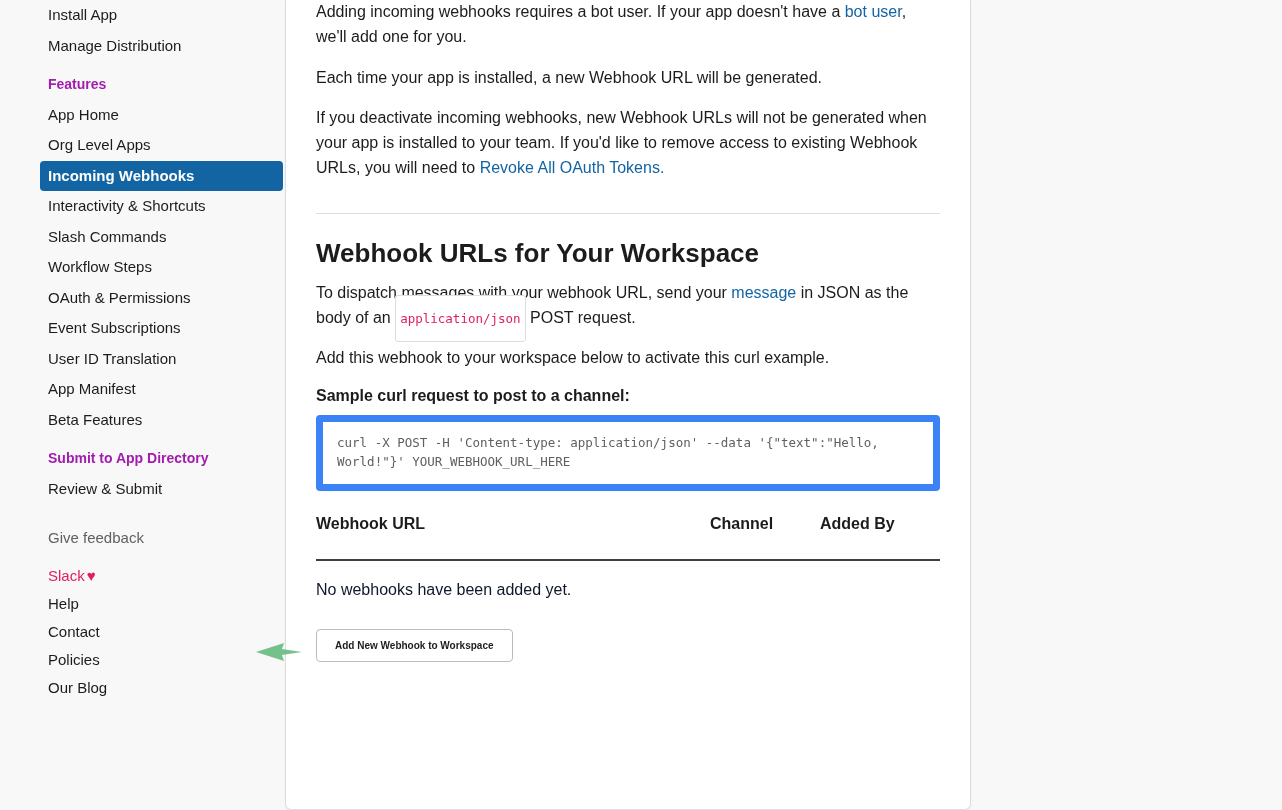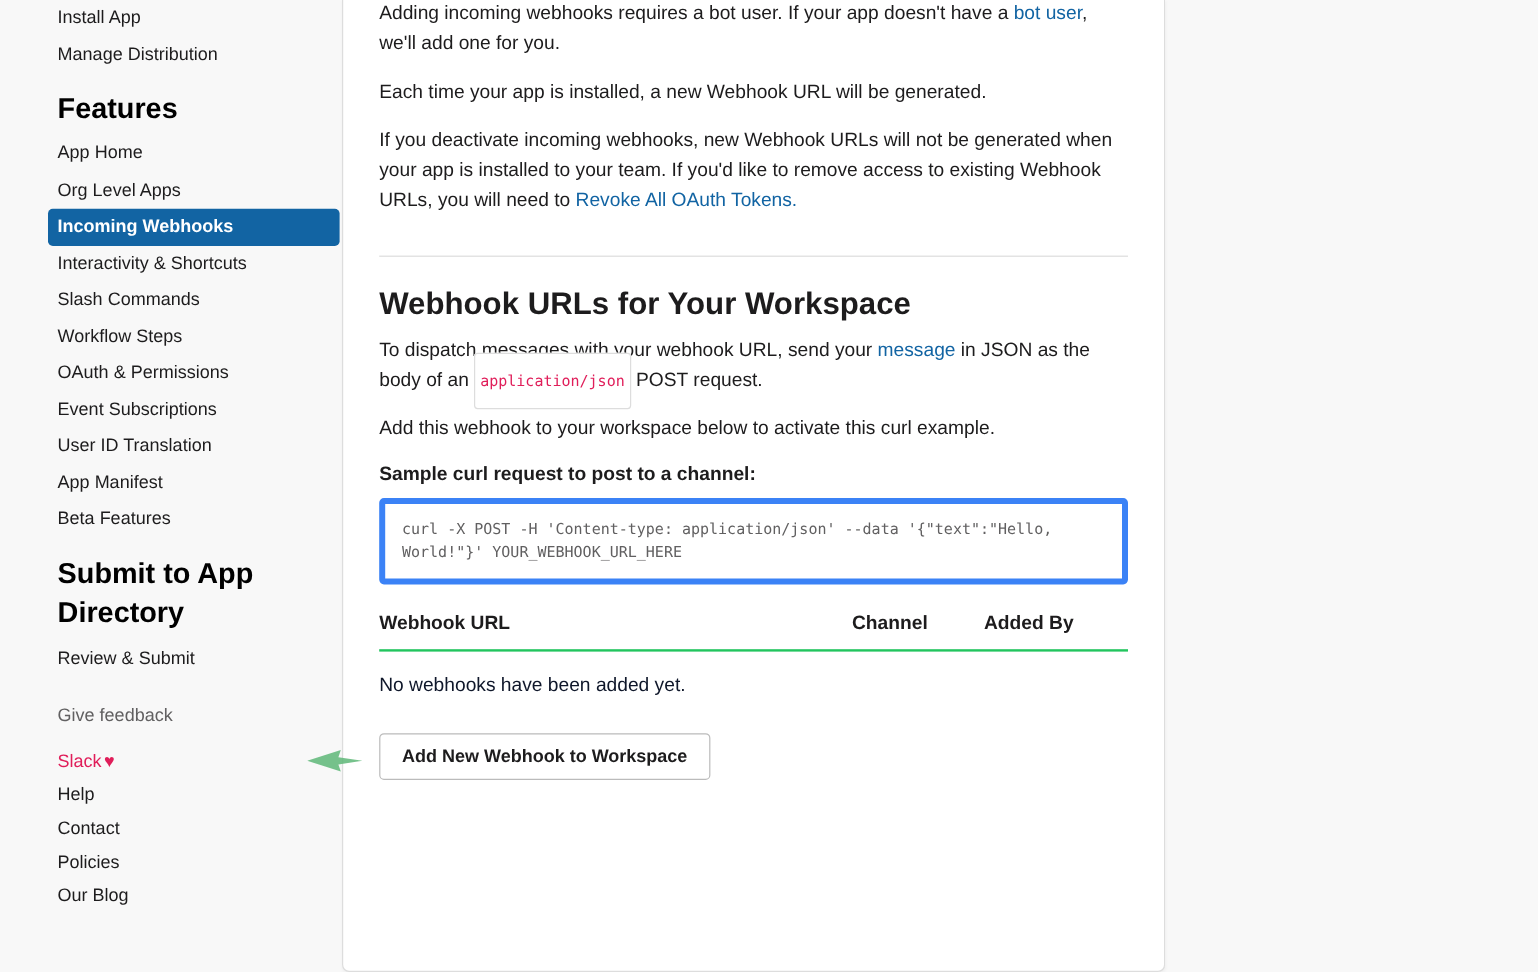--- a/index.html
+++ b/index.html
@@ -21,23 +21,23 @@
 }
 .sidebar-item {
   padding: 4px 0;
   color: #1d1c1d;
   font-size: 15px;
   cursor: pointer;
   line-height: 1.5;
 }
 .sidebar-heading {
   font-weight: 900;
-  font-size: 24px;
+  font-size: 14px;
   padding: 14px 0 6px 0;
-  color: #000000;
+  color: #a21caf;
   line-height: 1.35;
 }
 .sidebar-item.active {
   background: #1264a3;
   color: #fff;
   font-weight: 700;
   margin-left: -8px;
   margin-right: -20px;
   padding-left: 8px;
   border-radius: 4px;
@@ -90,55 +90,55 @@
   font-size: 12.5px;
   background: #fff;
 }
 .curl-label {
   font-weight: 700;
   font-size: 16px;
   margin: 0 0 10px 0;
   color: #1d1c1d;
 }
 pre.code-block {
-  border: 5px solid #3b82f6;
+  border: 7px solid #3b82f6;
   border-radius: 4px;
   padding: 12px 14px;
   font-family: Menlo, Consolas, monospace;
   font-size: 12.5px;
   line-height: 1.5;
   color: #616061;
   white-space: pre-wrap;
   word-break: break-word;
   margin-bottom: 24px;
 }
 .table-header {
   display: flex;
-  border-bottom: 2px solid #22c55e;
-  padding-bottom: 12px;
+  border-bottom: 2px solid #404040;
+  padding-bottom: 26px;
   margin-top: 14px;
 }
 .th {
   font-weight: 700;
   font-size: 16px;
 }
 .th-url { flex: 1; }
 .th-channel { width: 110px; }
 .th-addedby { width: 120px; }
 .empty-msg {
   color: #0f172a;
   font-size: 16px;
   padding: 20px 0 30px 0;
 }
 .add-btn {
   display: inline-block;
   border: 1px solid #bbb;
   border-radius: 4px;
   padding: 10px 18px;
-  font-size: 15px;
+  font-size: 10px;
   font-weight: 700;
   color: #1d1c1d;
   background: #fff;
   cursor: pointer;
 }
 .arrow-wrap {
   position: absolute;
   margin-left: -60px;
   margin-top: 8px;
 }

